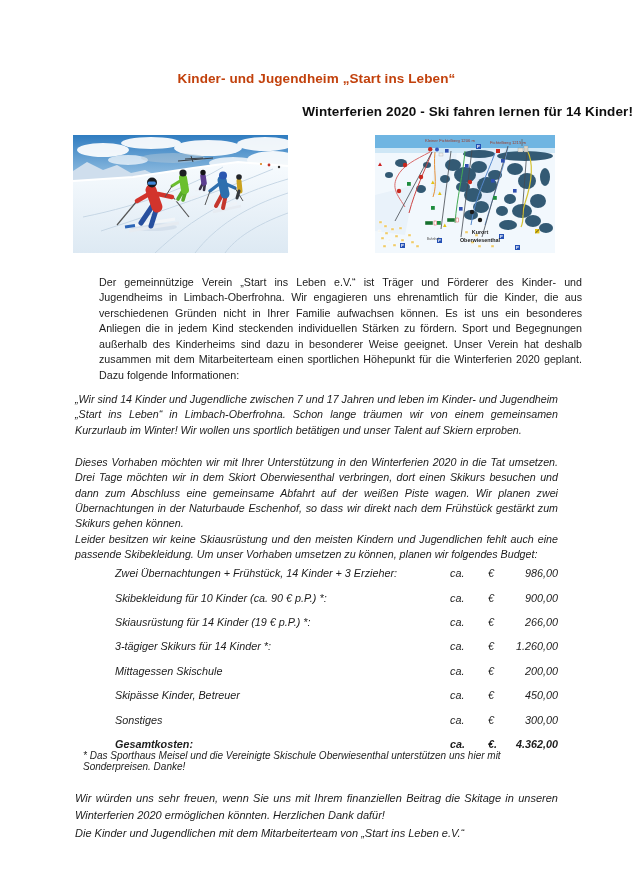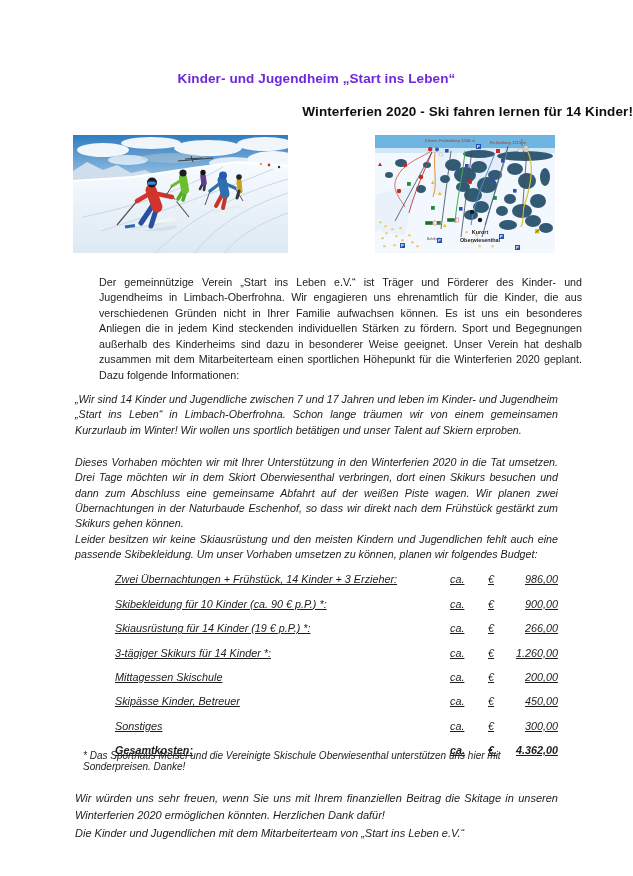--- a/index.html
+++ b/index.html
@@ -2,41 +2,41 @@
 <html><head>
 <meta charset="utf-8">
 <style>
   html,body{margin:0;padding:0;background:#ffffff;}
   .page{
     position:relative;width:633px;height:876px;background:#ffffff;
     font-family:"Liberation Sans","DejaVu Sans",sans-serif;color:#1c1c1c;overflow:hidden;
   }
   .doc-title{
     position:absolute;left:0;top:71px;width:633px;text-align:center;
-    font-size:13.5px;font-weight:700;color:#6d28d9;letter-spacing:.1px;
+    font-size:13.5px;font-weight:700;color:#c2410c;letter-spacing:.1px;
   }
   .doc-subtitle{
     position:absolute;left:0;top:104px;width:633px;text-align:right;
     font-size:13.5px;font-weight:700;color:#0f0f0f;letter-spacing:.1px;
   }
   .fig{position:absolute;top:135px;}
   .fig-photo{left:73px;width:215px;height:118px;}
   .fig-map{left:375px;width:180px;height:118px;}
   .fig svg{display:block;}
   svg text{font-family:"Liberation Sans","DejaVu Sans",sans-serif;}
   .para{
     position:absolute;left:75px;width:483px;font-size:10.7px;line-height:15.5px;
     text-align:justify;color:#1c1c1c;
   }
   .p-intro{top:264px;margin-left:24px;}
   .p-quote1{top:381px;font-style:italic;line-height:15.4px;}
   .p-quote2{top:444px;font-style:italic;line-height:15.4px;}
   .p-quote3{top:521px;font-style:italic;line-height:15.4px;}
   .budget{position:absolute;left:75px;top:561px;width:483px;font-style:italic;font-size:10.8px;}
-  .b-row{display:flex;height:24.4px;align-items:flex-end;text-decoration:underline;}
+  .b-row{display:flex;height:24.4px;align-items:center;}
   .b-indent{width:40px;flex:0 0 40px;}
   .b-label{flex:1 1 auto;}
   .b-ca{flex:0 0 38px;}
   .b-cur{flex:0 0 22px;}
   .b-amt{flex:0 0 48px;text-align:right;}
   .b-total{font-weight:700;}
   .footnote{
     position:absolute;left:74px;top:750px;width:483px;
     font-size:10px;font-style:italic;color:#1c1c1c;margin-left:9px;
   }

